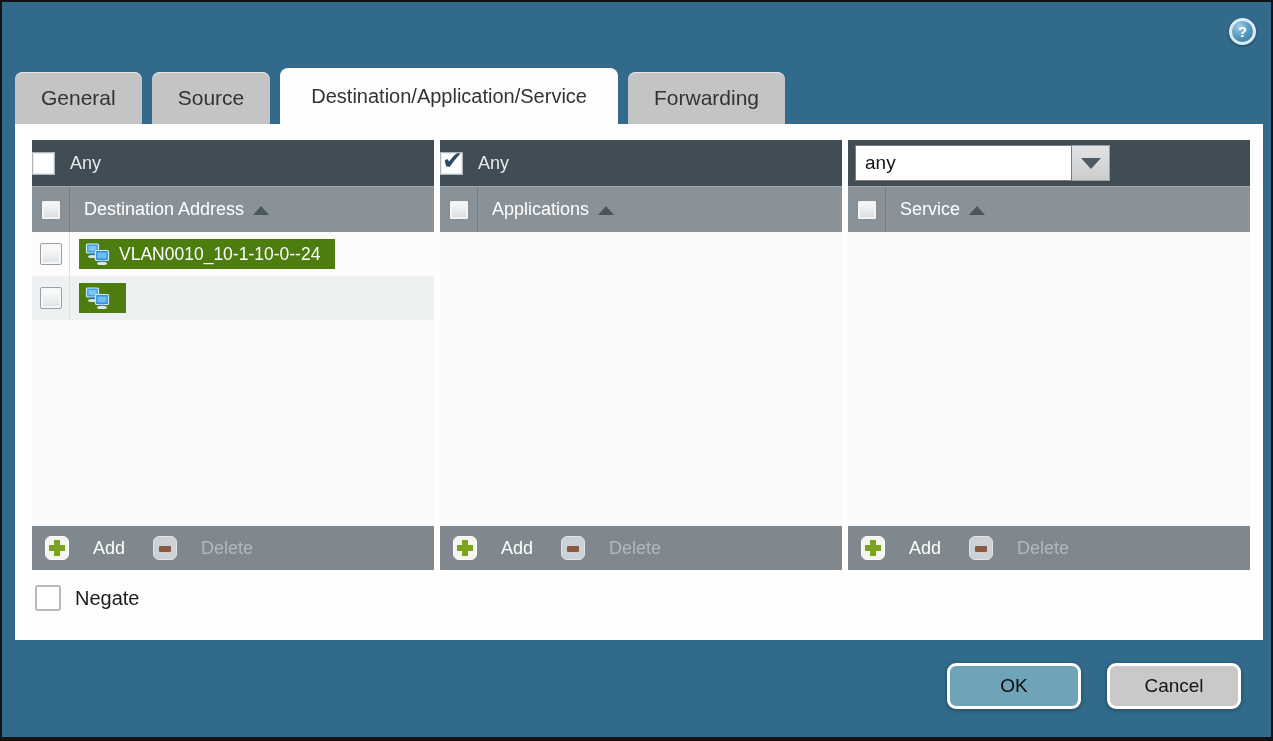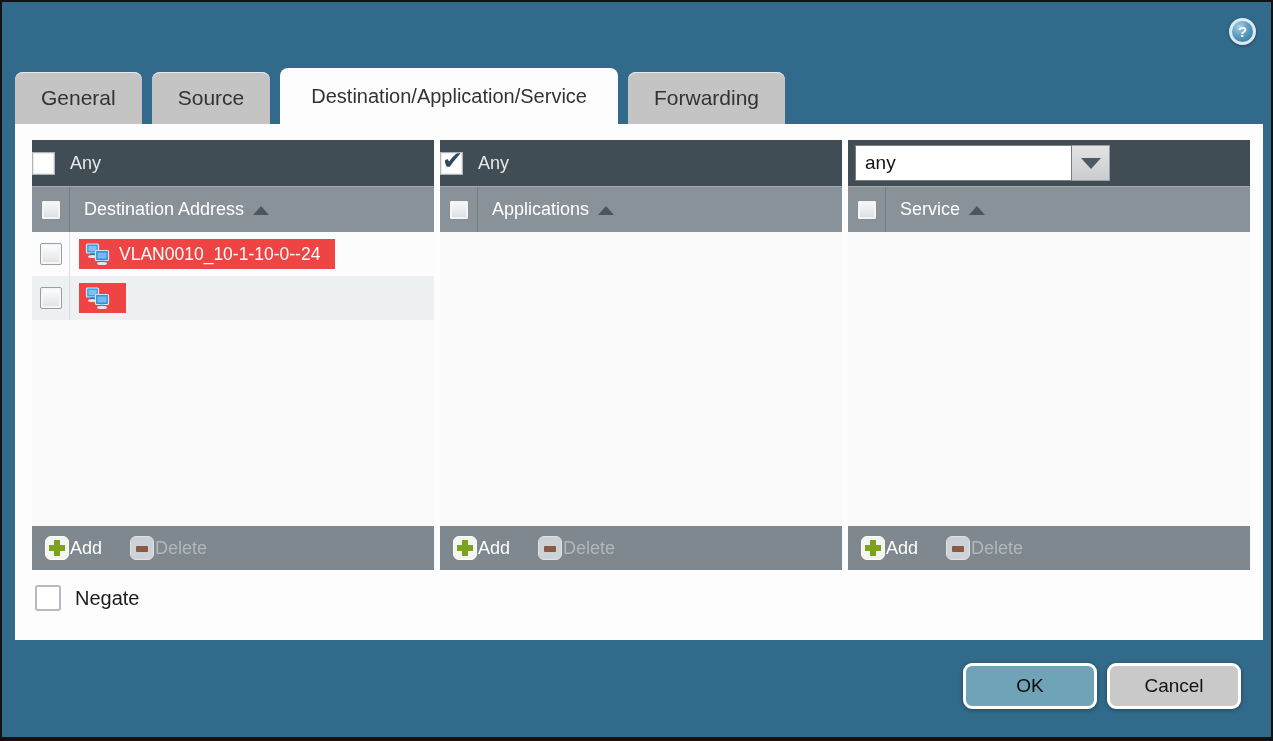--- a/index.html
+++ b/index.html
@@ -190,21 +190,21 @@
     height: 22px;
     border: 1px solid #999fa3;
     border-radius: 2px;
     background: linear-gradient(180deg, #ffffff 0%, #dee1e3 100%);
     box-shadow: inset 0 0 0 2px #f4f6f7;
     cursor: pointer;
   }
   .chip {
     margin-left: 9px;
     height: 30px;
-    background: #ef4444;
+    background: #4d7c0f;
     display: inline-flex;
     align-items: center;
     gap: 8px;
     padding: 0 15px 0 6px;
     color: #ffffff;
     font-size: 17.5px;
     cursor: pointer;
     white-space: nowrap;
   }
   
@@ -212,21 +212,21 @@
     height: 44px;
     background: #7e888e;
     display: flex;
     align-items: center;
     padding-left: 13px;
     gap: 28px;
   }
   .tool {
     display: flex;
     align-items: center;
-    gap: 1px;
+    gap: 24px;
     font-size: 18px;
     cursor: pointer;
   }
   .tool.add span  { color: #ffffff; }
   .tool.del span  { color: #b0b8bc; }
   .icon-add {
     width: 24px;
     height: 24px;
     border-radius: 6px;
     background: #f3f5f0;
@@ -309,21 +309,21 @@
     background: #ffffff;
     cursor: pointer;
   }
   .negate-label { font-size: 20px; color: #1c1c1c; }
   
   .footer {
     position: absolute;
     right: 30px;
     bottom: 28px;
     display: flex;
-    gap: 10px;
+    gap: 26px;
   }
   .btn {
     width: 134px;
     height: 46px;
     border-radius: 9px;
     border: 3px solid #ffffff;
     font-size: 19px;
     display: flex;
     align-items: center;
     justify-content: center;

